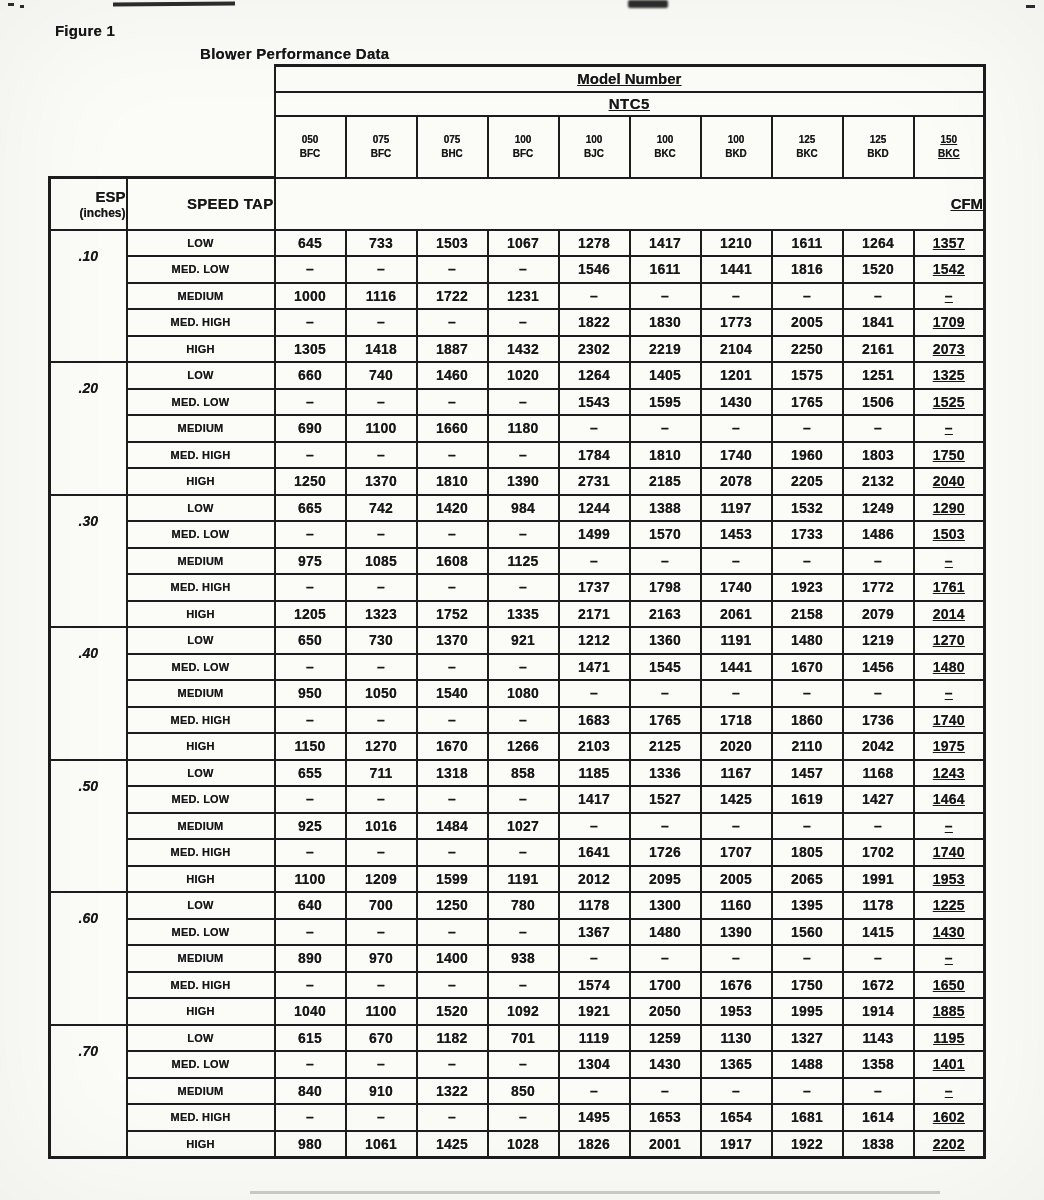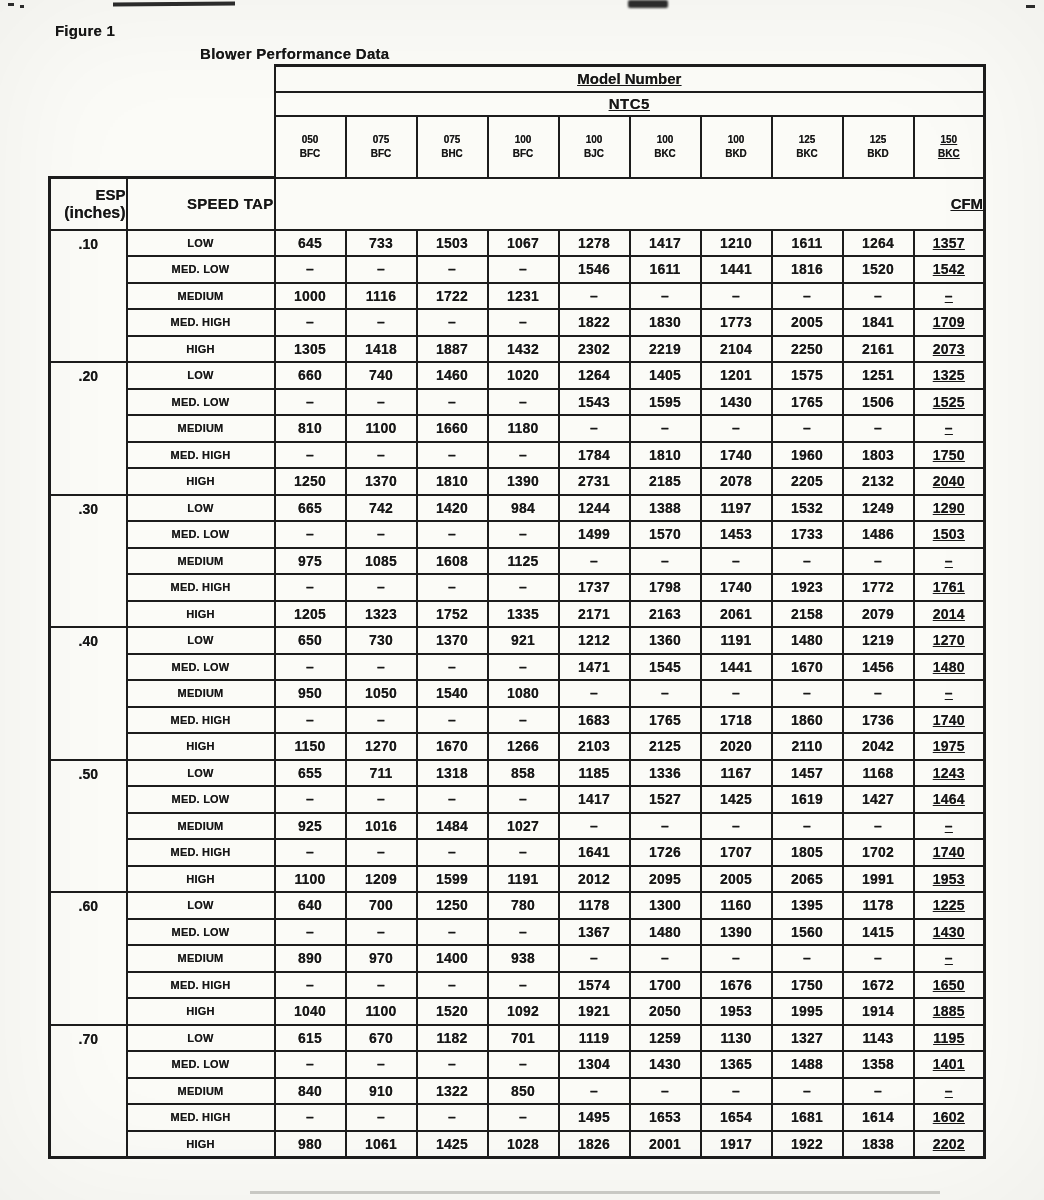--- a/index.html
+++ b/index.html
@@ -40,31 +40,31 @@
     text-align: center;
     padding: 0;
     color: #161616;
   }
   .perf td.blank { border: none !important; background: transparent; }
 
   tr.hdr1 th { height: 26px; font-size: 15px; }
   tr.hdr2 th { height: 24px; font-size: 15px; letter-spacing: .5px; border-radius: 9px; }
   tr.codes th { height: 62px; font-size: 10px; line-height: 1.35; vertical-align: middle; }
   tr.colhdr th { height: 52px; font-size: 15px; vertical-align: middle; text-align: right; }
-  th.esp-h .sub { font-size: 16px; font-weight: 700; margin-top: 1px; }
+  th.esp-h .sub { font-size: 12px; font-weight: 700; margin-top: 1px; }
   th.tap-h { font-size: 14.5px; letter-spacing: .3px; }
 
   tbody td {
     height: 26.5px; font-size: 14px;
     border-top: 0 solid #1c1c1c;
     border-bottom: 0 solid #1c1c1c;
   }
   tbody tr.group-start td { border-top-width: 2px; }
   tbody tr.last-row td { border-bottom-width: 3px; }
-  td.esp { vertical-align: top; padding-top: 5px; font-size: 14px; }
+  td.esp { vertical-align: top; padding-top: 17px; font-size: 14px; font-style: italic; }
   td.tap { font-size: 11px; letter-spacing: .2px; }
   td.num { letter-spacing: .2px; }
 
   .bt3 { border-top-width: 3px !important; }
   .bl3 { border-left-width: 3px !important; }
   .br3 { border-right-width: 3px !important; text-decoration: underline; }
   .bb3 { border-bottom-width: 3px !important; }
 
   .artifact { position: absolute; background: #2b2b2b; }
   .a1 { left: 113px; top: 2px; width: 122px; height: 4px; transform: rotate(-.4deg); }
@@ -256,21 +256,21 @@
           <td class="num">–</td>
           <td class="num">1543</td>
           <td class="num">1595</td>
           <td class="num">1430</td>
           <td class="num">1765</td>
           <td class="num">1506</td>
           <td class="num br3">1525</td>
         </tr>
         <tr class="mid-row">
           <td class="tap">MEDIUM</td>
-          <td class="num">810</td>
+          <td class="num">690</td>
           <td class="num">1100</td>
           <td class="num">1660</td>
           <td class="num">1180</td>
           <td class="num">–</td>
           <td class="num">–</td>
           <td class="num">–</td>
           <td class="num">–</td>
           <td class="num">–</td>
           <td class="num br3">–</td>
         </tr>

